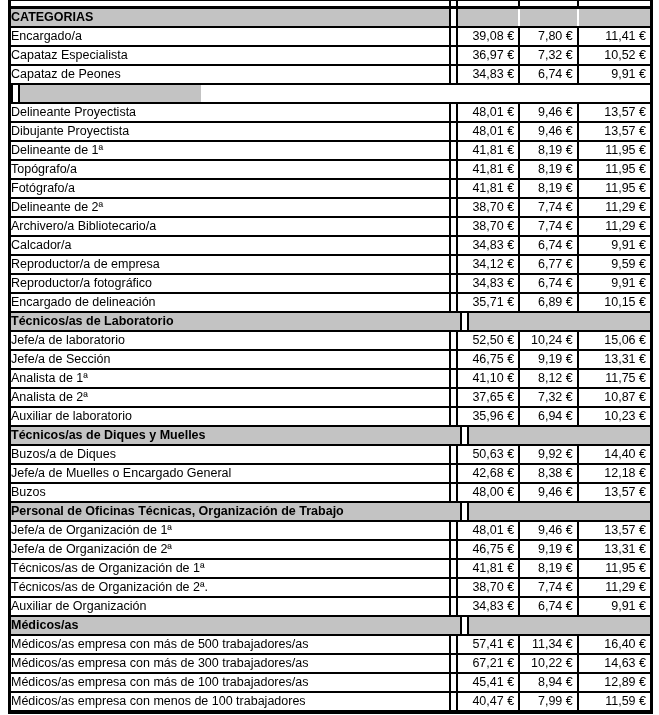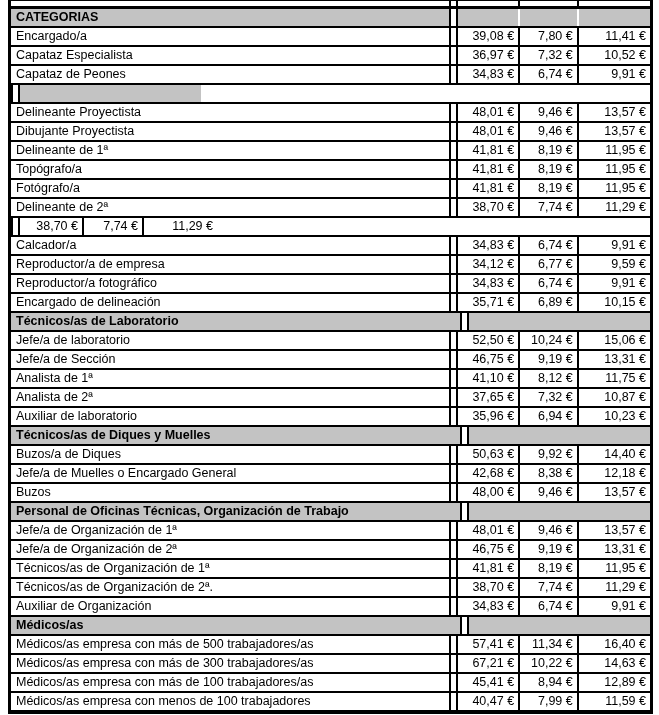--- a/index.html
+++ b/index.html
@@ -20,21 +20,21 @@
   .row { display: flex; height: 19px; border-top: 2px solid #000; background: #fff; }
   .row.sliver { height: 6px; border-top: 1px solid #000; }
   .row.title  { height: 20px; border-top: 3px solid #000; }
   .cell {
     font-size: 12.5px;
     line-height: 17px;
     white-space: nowrap;
     overflow: hidden;
     color: #000;
   }
-  .cat { width: 449px; padding-left: 5px; }
+  .cat { width: 449px; }
   .gap {
     width: 9px;
     background: #fff;
     border-left: 2px solid #000;
     border-right: 2px solid #000;
   }
   .val { text-align: right; padding-right: 4px; }
   .v1 { width: 64px; border-right: 2px solid #000; }
   .v2 { width: 60px; border-right: 2px solid #000; }
   .v3 { width: 73px; }
@@ -124,20 +124,21 @@
         <div class="cell val v3">11,95 €</div>
       </div>
       <div class="row data">
         <div class="cell cat">Delineante de 2ª</div>
         <div class="cell gap"></div>
         <div class="cell val v1">38,70 €</div>
         <div class="cell val v2">7,74 €</div>
         <div class="cell val v3">11,29 €</div>
       </div>
       <div class="row data">
+        <div class="cell cat">Archivero/a Bibliotecario/a</div>
         <div class="cell gap"></div>
         <div class="cell val v1">38,70 €</div>
         <div class="cell val v2">7,74 €</div>
         <div class="cell val v3">11,29 €</div>
       </div>
       <div class="row data">
         <div class="cell cat">Calcador/a</div>
         <div class="cell gap"></div>
         <div class="cell val v1">34,83 €</div>
         <div class="cell val v2">6,74 €</div>

